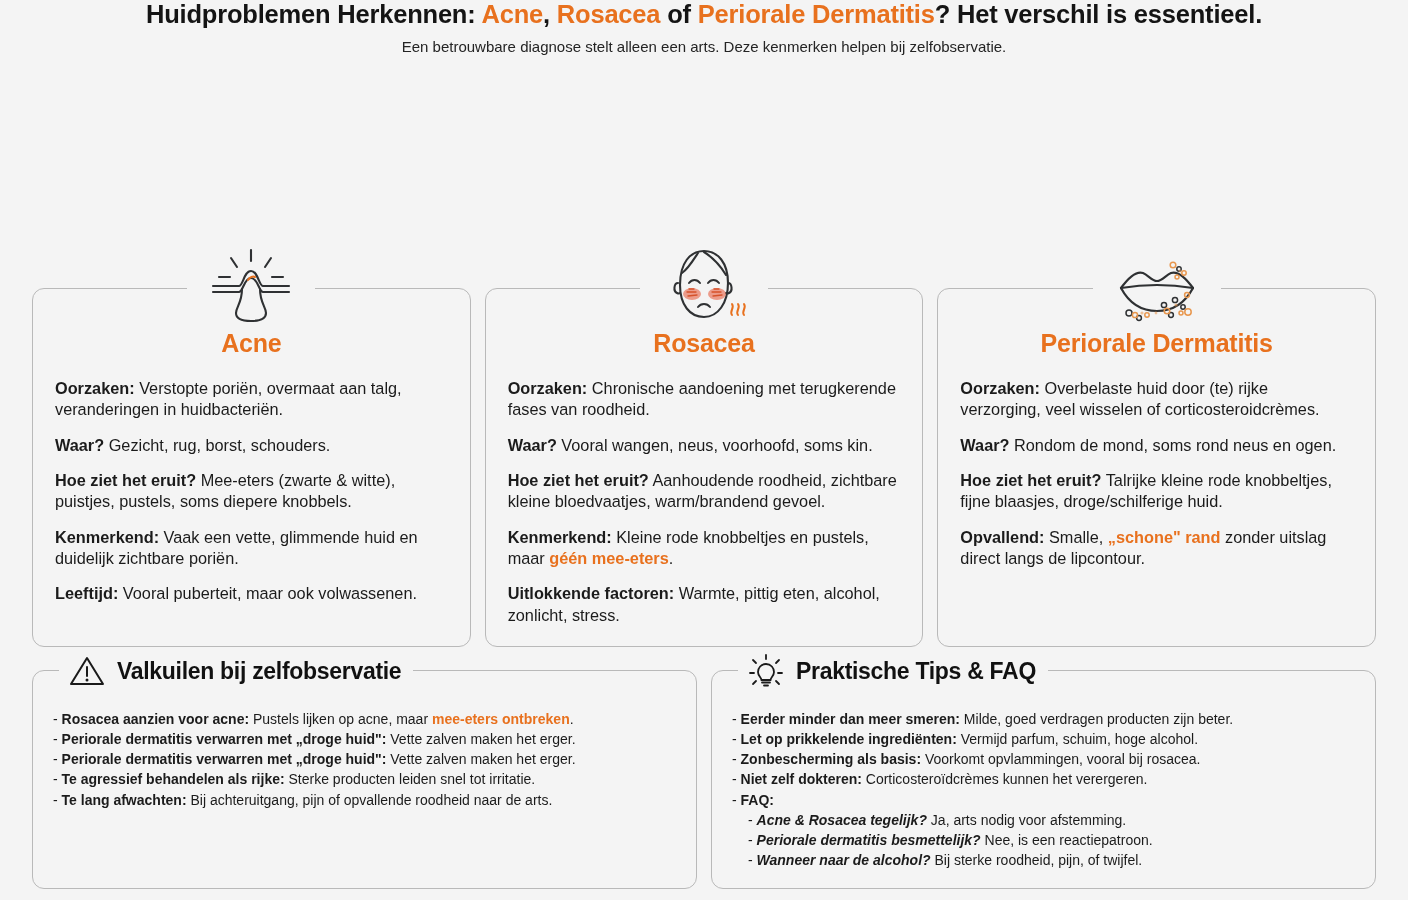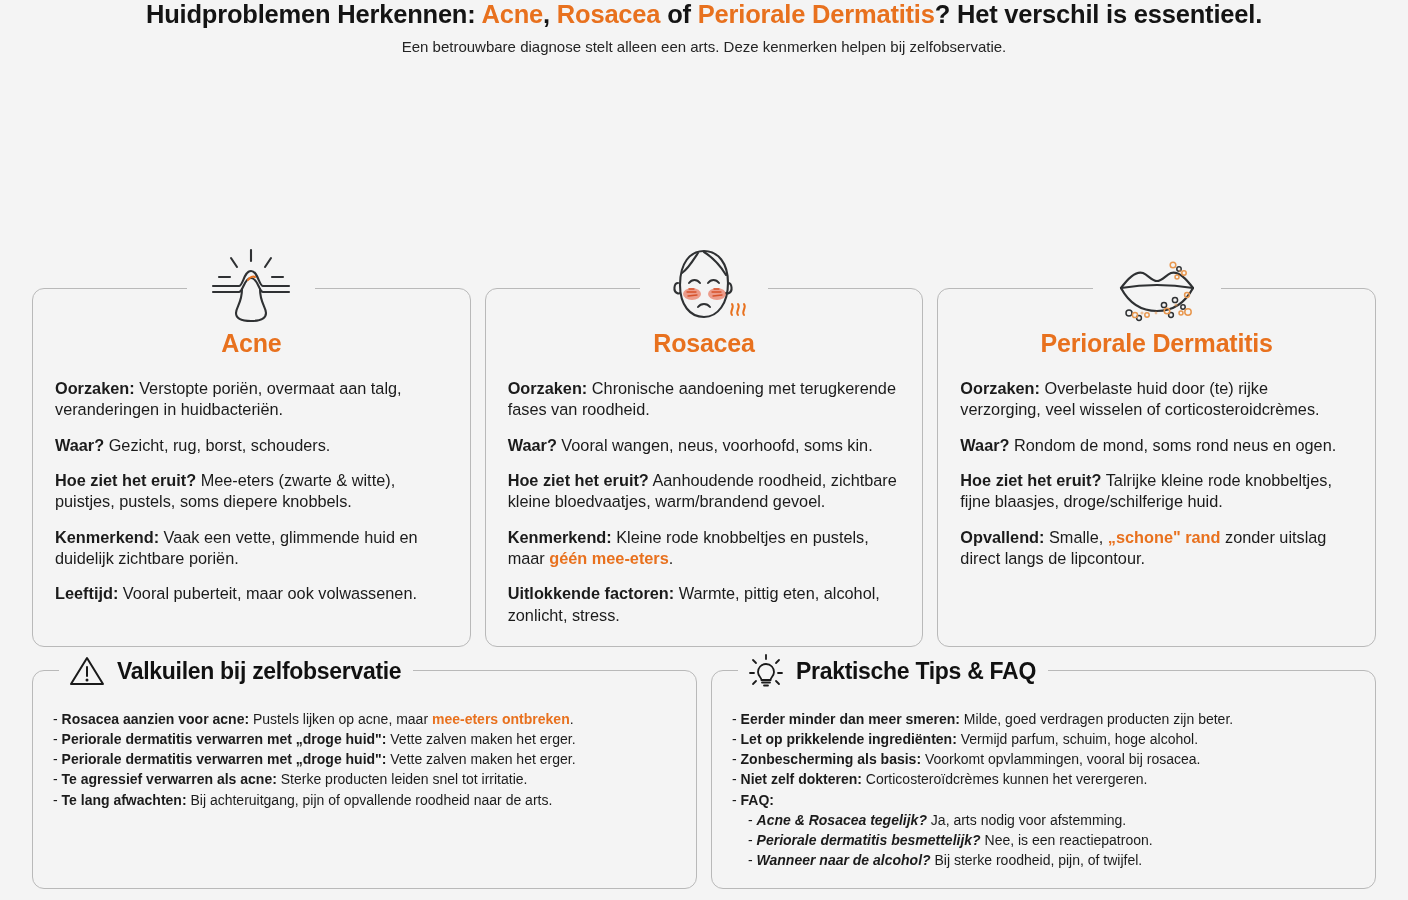--- a/index.html
+++ b/index.html
@@ -235,21 +235,21 @@
             <line x1="18" y1="12" x2="18" y2="21" stroke="#1a1a1a" stroke-width="2" stroke-linecap="round"></line>
             <circle cx="18" cy="25" r="1.5" fill="#1a1a1a"></circle>
           </svg>
         </span>
         <h4>Valkuilen bij zelfobservatie</h4>
       </div>
       <ul class="bullets">
         <li><span>- </span><b>Rosacea aanzien voor acne:</b><span> Pustels lijken op acne, maar </span><span class="o">mee-eters ontbreken</span><span>.</span></li>
         <li><span>- </span><b>Periorale dermatitis verwarren met „droge huid":</b><span> Vette zalven maken het erger.</span></li>
         <li><span>- </span><b>Periorale dermatitis verwarren met „droge huid":</b><span> Vette zalven maken het erger.</span></li>
-        <li><span>- </span><b>Te agressief verwarren als acne:</b><span> Sterke producten leiden snel tot irritatie.</span></li>
+        <li><span>- </span><b>Te agressief behandelen als rijke:</b><span> Sterke producten leiden snel tot irritatie.</span></li>
         <li><span>- </span><b>Te lang afwachten:</b><span> Bij achteruitgang, pijn of opvallende roodheid naar de arts.</span></li>
       </ul>
     </div>
 
     <div class="panel">
       <div class="head-notch">
         <span>
           <svg width="36" height="34" viewBox="0 0 36 34">
             <g fill="none" stroke="#1a1a1a" stroke-width="1.8" stroke-linecap="round">
               <path d="M18 10 C13 10 10 14 10 18 C10 22 13 23 13.5 26 H22.5 C23 23 26 22 26 18 C26 14 23 10 18 10 Z"></path>

